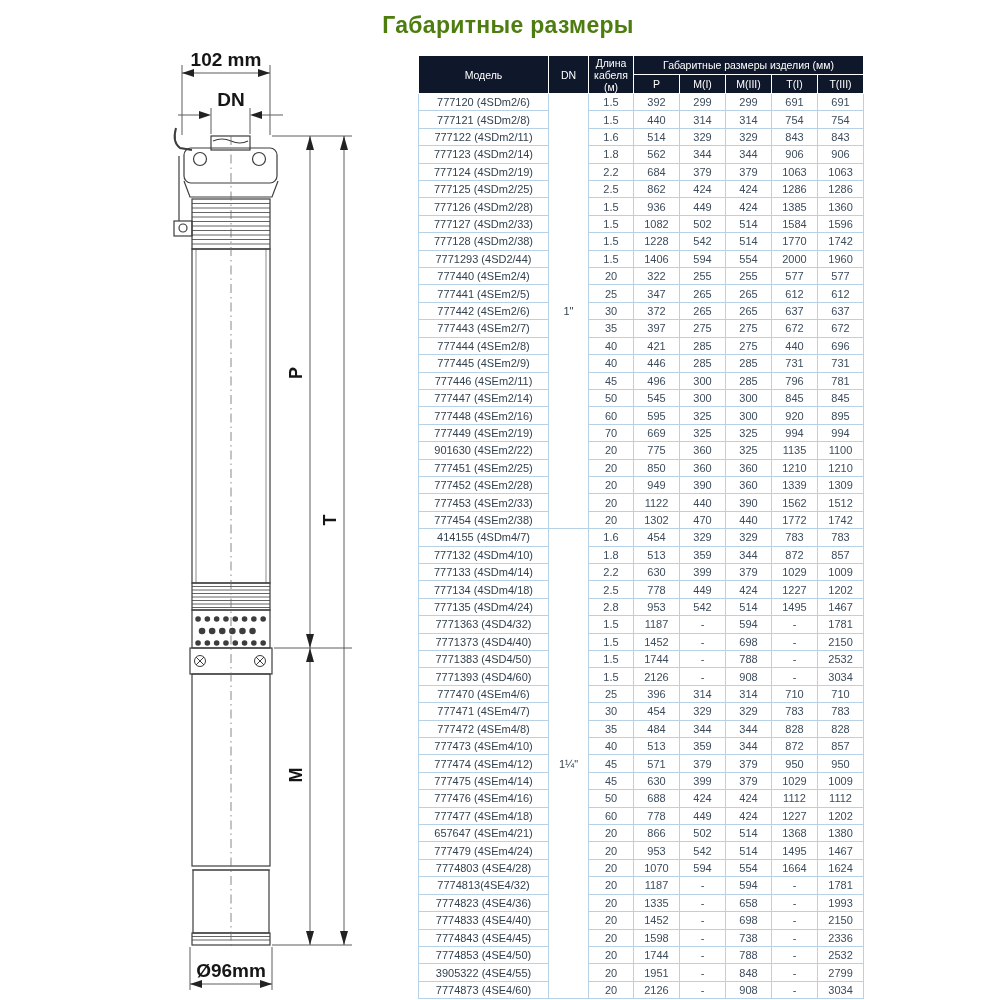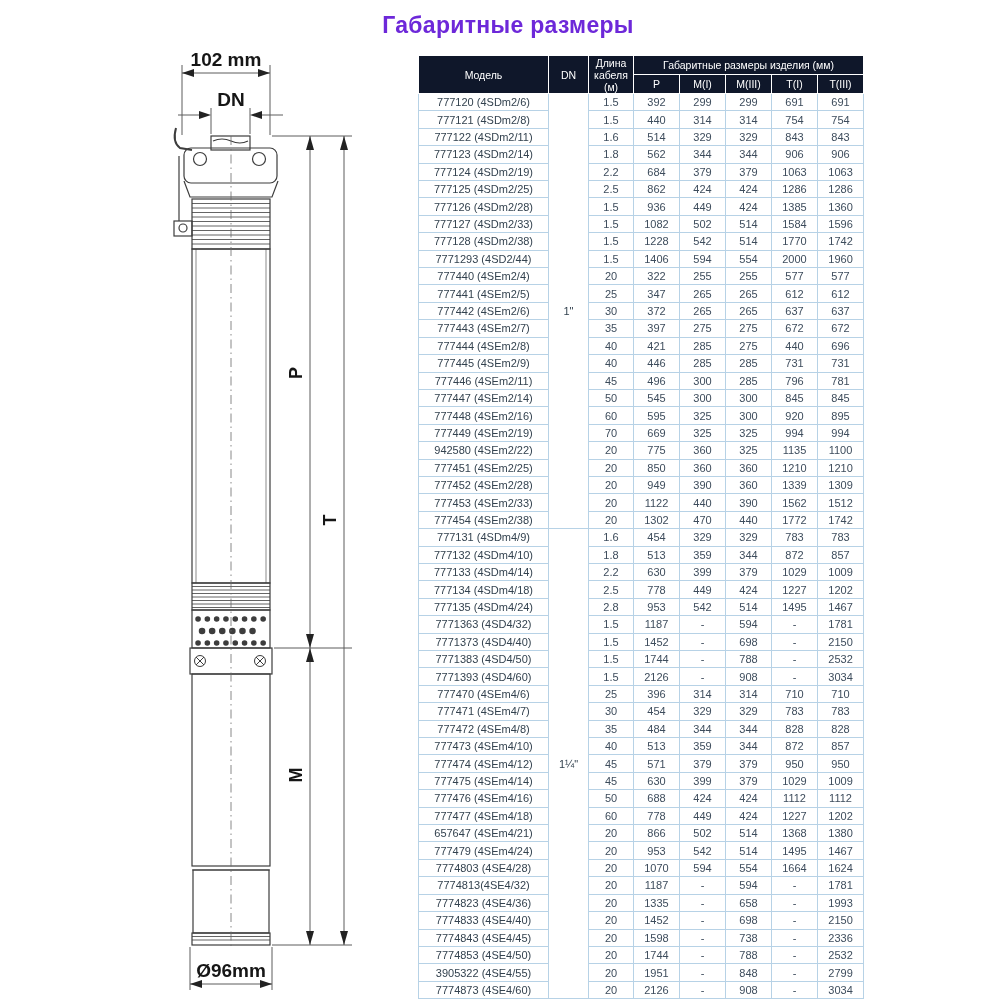--- a/index.html
+++ b/index.html
@@ -1,19 +1,19 @@
 <!DOCTYPE html>
 <html><head>
 <meta charset="utf-8">
 <style>
   html,body{margin:0;padding:0;background:#fff;}
   #page{position:relative;width:1000px;height:1000px;background:#fff;overflow:hidden;
         font-family:"Liberation Sans",sans-serif;}
   #page-title{position:absolute;left:308px;top:12px;width:400px;text-align:center;
-        font-size:23px;font-weight:600;color:#6d28d9;letter-spacing:.3px;}
+        font-size:23px;font-weight:600;color:#4d7c0f;letter-spacing:.3px;}
   #diagram{position:absolute;left:132px;top:38px;width:272px;height:962px;}
 
   #tablewrap{position:absolute;left:418px;top:55px;}
   table.spec{border-collapse:collapse;table-layout:fixed;width:446px;
         font-size:11px;color:#3d4c5c;}
   table.spec col.c-model{width:130px;}
   table.spec col.c-dn{width:40px;}
   table.spec col.c-cable{width:45px;}
   table.spec col.c-num{width:46px;}
   table.spec thead th{background:#0f172a;color:#fff;font-weight:400;font-size:10.5px;
@@ -350,21 +350,21 @@
           <tr>
             <td class="model-cell">777449 (4SEm2/19)</td>
             <td>70</td>
             <td>669</td>
             <td>325</td>
             <td>325</td>
             <td>994</td>
             <td>994</td>
           </tr>
           <tr>
-            <td class="model-cell">942580 (4SEm2/22)</td>
+            <td class="model-cell">901630 (4SEm2/22)</td>
             <td>20</td>
             <td>775</td>
             <td>360</td>
             <td>325</td>
             <td>1135</td>
             <td>1100</td>
           </tr>
           <tr>
             <td class="model-cell">777451 (4SEm2/25)</td>
             <td>20</td>
@@ -395,21 +395,21 @@
           <tr>
             <td class="model-cell">777454 (4SEm2/38)</td>
             <td>20</td>
             <td>1302</td>
             <td>470</td>
             <td>440</td>
             <td>1772</td>
             <td>1742</td>
           </tr>
           <tr>
-            <td class="model-cell">777131 (4SDm4/9)</td>
+            <td class="model-cell">414155 (4SDm4/7)</td>
             <td class="dn-cell" rowspan="27">1¼"</td>
             <td>1.6</td>
             <td>454</td>
             <td>329</td>
             <td>329</td>
             <td>783</td>
             <td>783</td>
           </tr>
           <tr>
             <td class="model-cell">777132 (4SDm4/10)</td>

